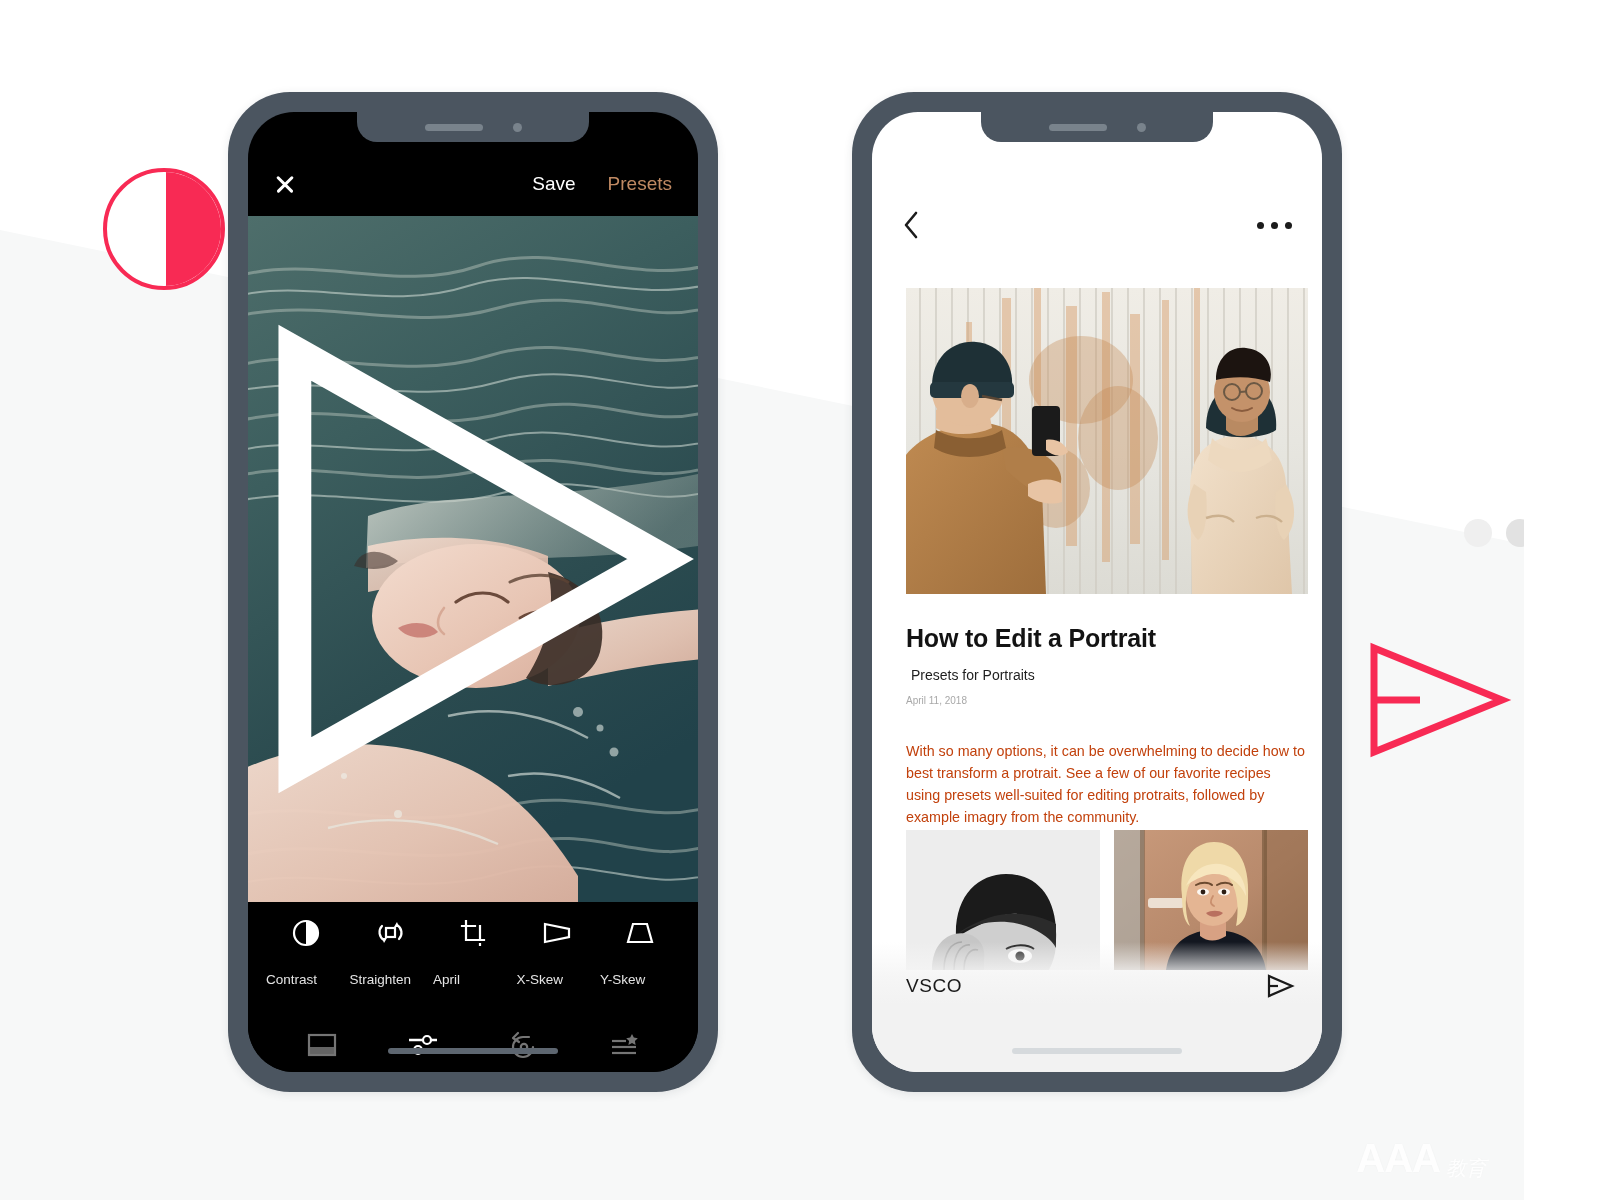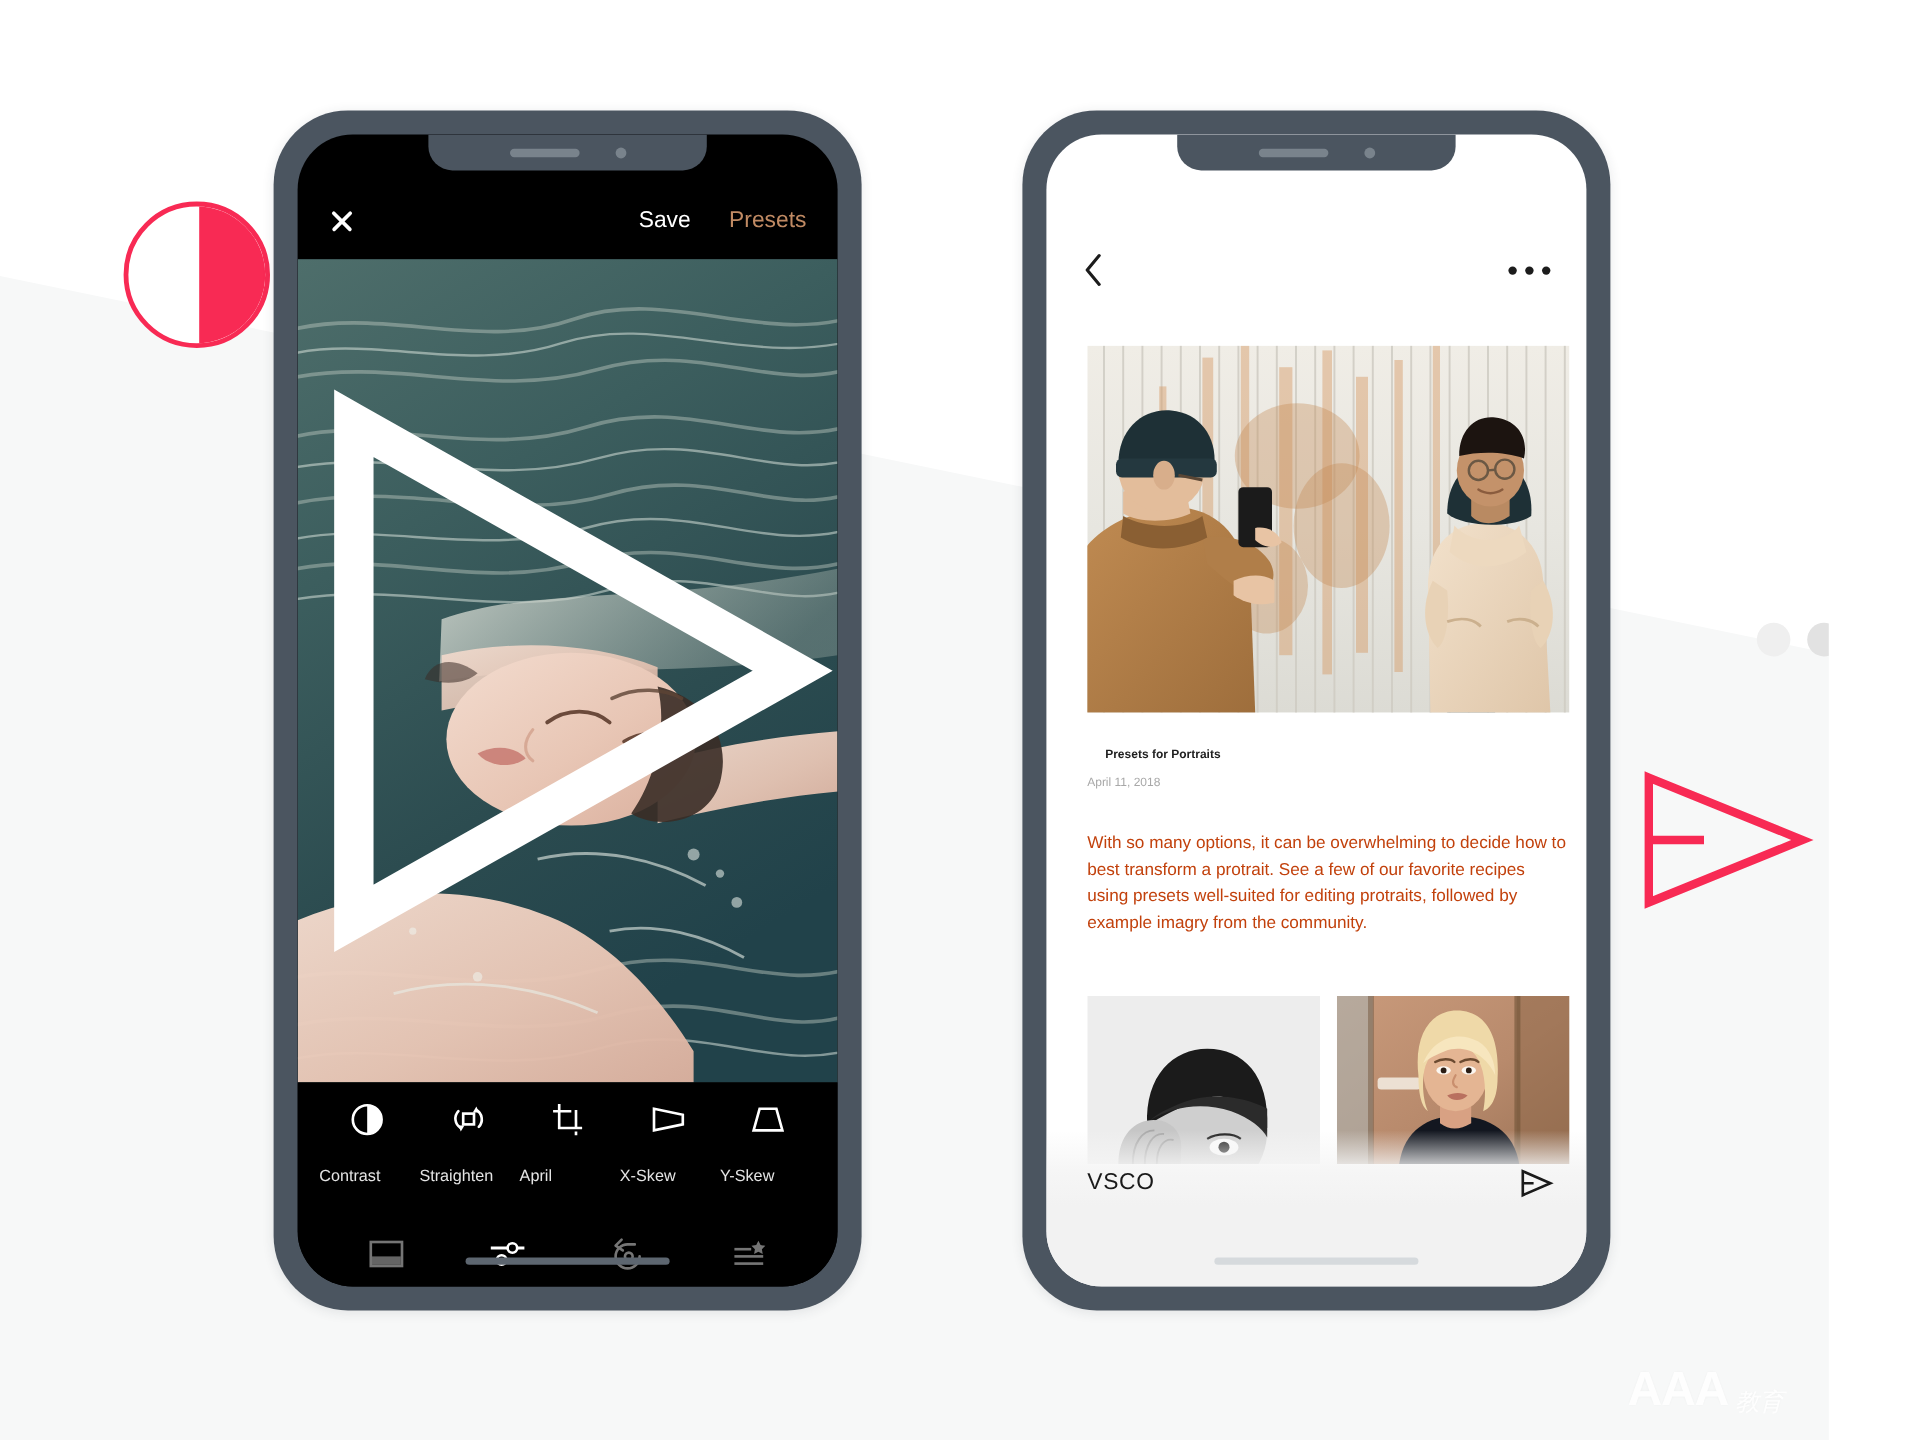--- a/index.html
+++ b/index.html
@@ -277,24 +277,24 @@
     width: 402px;
   }
   .article-title {
     font-size: 25px;
     font-weight: bold;
     color: #131313;
     letter-spacing: -0.2px;
     margin: 0 0 14px 0;
   }
   .article-subtitle {
-    font-size: 10px;
-    font-weight: bold;
+    font-size: 14px;
+    font-weight: normal;
     color: #1E1E1E;
-    margin: 0 0 12px 15px;
+    margin: 0 0 12px 5px;
   }
   .article-date {
     font-size: 10px;
     color: #A8A8A8;
     margin: 0 0 34px 0;
   }
   .article-text {
     font-size: 14.3px;
     line-height: 1.55;
     color: #c2410c;
@@ -670,20 +670,21 @@
           <line x1="334" y1="104" x2="340" y2="103.5" stroke="#6B5844" stroke-width="2"></line>
 
           <path d="M326 120 C 332 124, 340 124, 346 120" stroke="#8A5C3E" stroke-width="2" fill="none" stroke-linecap="round"></path>
 
           <path d="M300 230 C 312 226, 322 228, 328 234" stroke="#CBB08E" stroke-width="2.4" fill="none"></path>
           <path d="M350 230 C 360 226, 370 228, 376 234" stroke="#CBB08E" stroke-width="2.4" fill="none"></path>
         </svg>
       </div>
 
       <div class="article-body">
+        <h1 class="article-title">How to Edit a Portrait</h1>
         <div class="article-subtitle">Presets for Portraits</div>
         <div class="article-date">April 11, 2018</div>
         <p class="article-text">With so many options, it can be overwhelming to decide how to best transform a protrait. See a few of our favorite recipes using presets well-suited for editing protraits, followed by example imagry from the community.</p>
       </div>
 
       <div class="thumb-row">
 
         <div class="thumb">
           <svg viewBox="0 0 194 140" preserveAspectRatio="none">
             <rect x="0" y="0" width="194" height="140" fill="#EDEDED"></rect>

